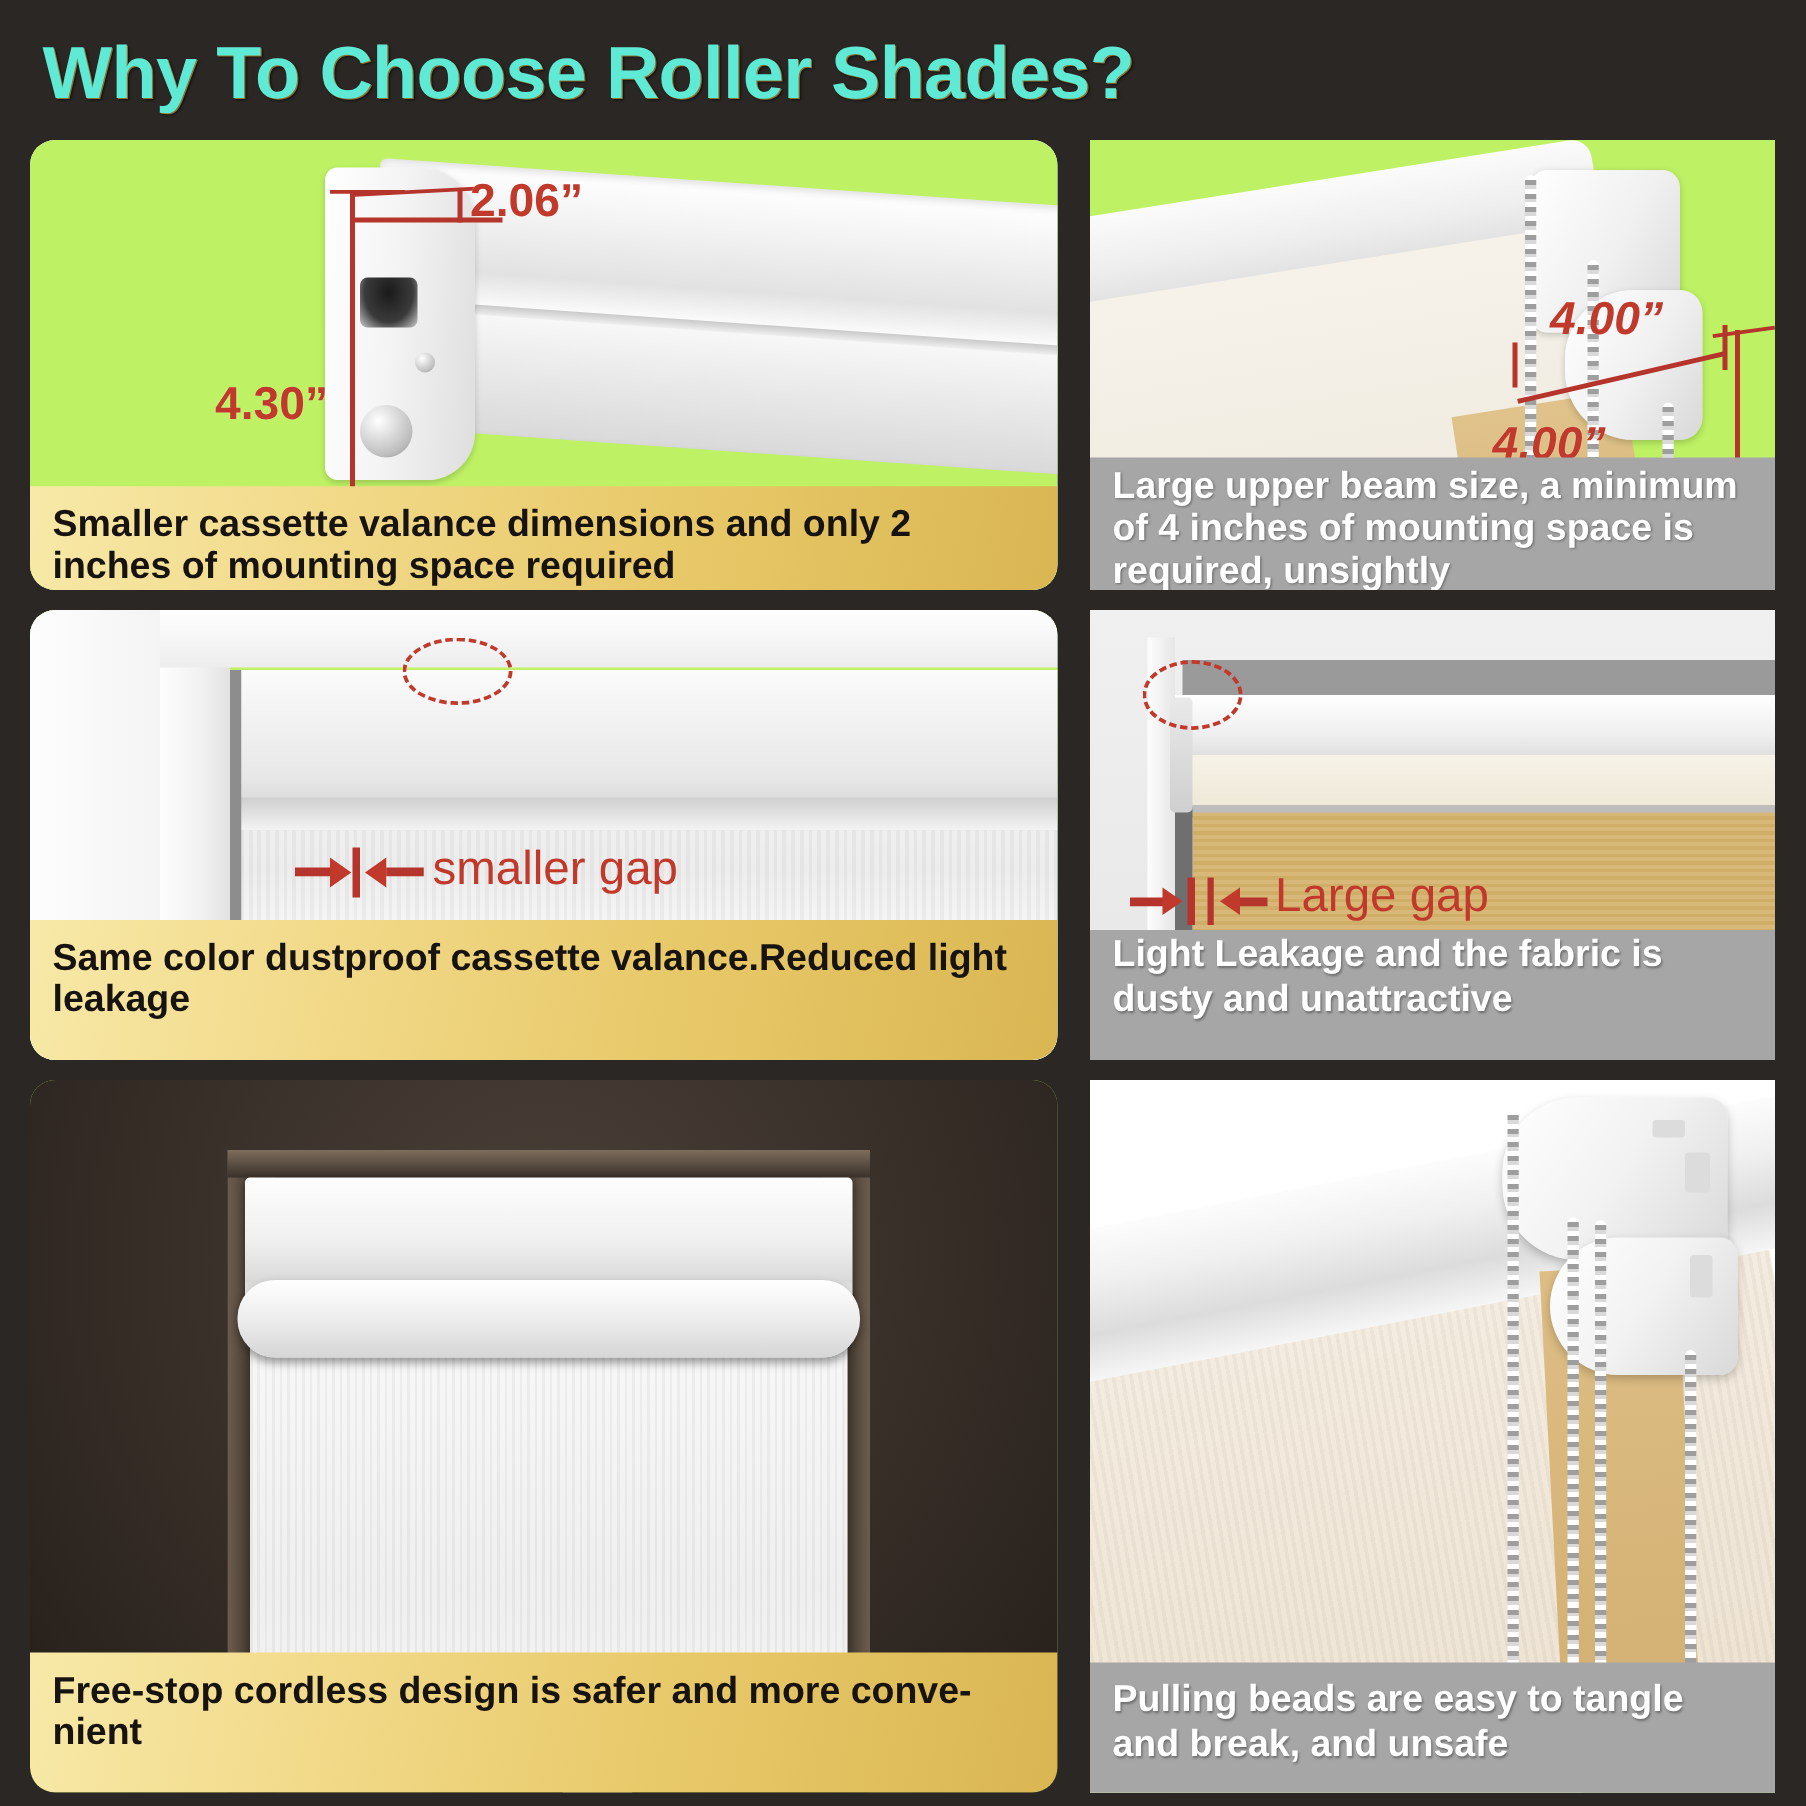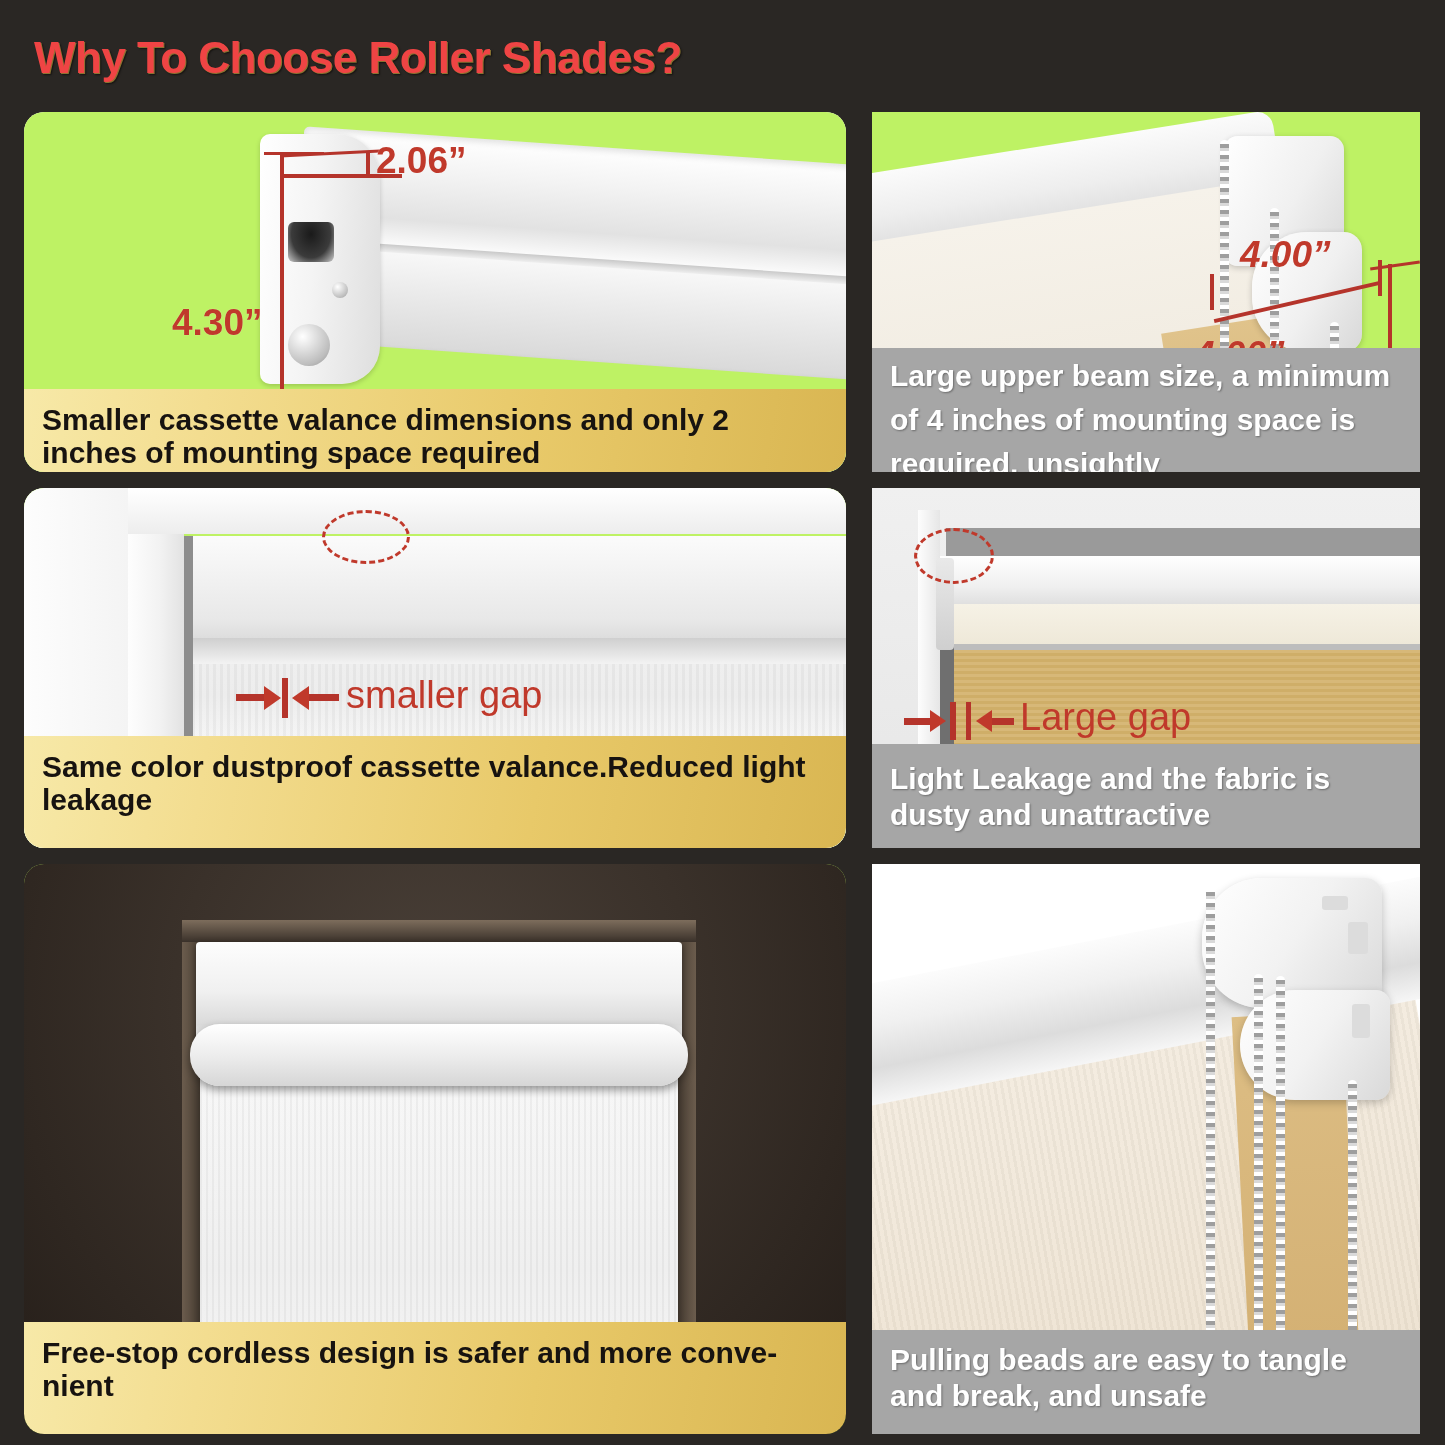--- a/index.html
+++ b/index.html
@@ -6,22 +6,22 @@
   body{
     width:1445px;height:1445px;overflow:hidden;
     background:#2a2724;
     font-family:"Liberation Sans", sans-serif;
   }
   .page{position:relative;width:1445px;height:1445px;background:#2a2724;}
 
   
   .title{
     position:absolute;left:34px;top:22px;width:1380px;height:72px;
-    font-size:44px;font-weight:bold;line-height:72px;
-    color:#ef4444;
+    font-size:59px;font-weight:bold;line-height:72px;
+    color:#5eead4;
     letter-spacing:-0.5px;
     text-shadow:1px 1px 0 #8a7231, 2px 2px 2px rgba(0,0,0,.55);
     white-space:nowrap;
   }
 
   
   .grid{position:absolute;left:0;top:108px;width:1445px;height:1330px;}
 
   .panel{position:absolute;overflow:hidden;}
   .panel.left{border-radius:20px;}
@@ -210,21 +210,21 @@
         <div class="redline" style="left:340px;top:188px;width:170px;height:4px;transform:rotate(-13deg);"></div>
         <div class="redline" style="left:338px;top:162px;width:4px;height:36px;"></div>
         <div class="redline" style="left:506px;top:148px;width:4px;height:36px;"></div>
         <div class="dimtext" style="left:368px;top:122px;font-size:37px;">4.00”</div>
 
         <div class="redline" style="left:516px;top:152px;width:4px;height:180px;"></div>
         <div class="redline" style="left:498px;top:152px;width:50px;height:3px;transform:rotate(-8deg);"></div>
         <div class="redline" style="left:490px;top:330px;width:58px;height:3px;"></div>
         <div class="dimtext" style="left:322px;top:222px;font-size:37px;">4.00”</div>
       </div>
-      <div class="cap grey" style="height:124px;line-height:44px;padding-top:6px;">Large upper beam size, a minimum of 4 inches of mounting space is required, unsightly</div>
+      <div class="cap grey" style="height:106px;line-height:34px;padding-top:6px;">Large upper beam size, a minimum of 4 inches of mounting space is required, unsightly</div>
     </div>
 
     <div class="panel left" style="left:24px;top:380px;width:822px;height:360px;background:#fff;">
       <div class="photo" style="height:448px;">
         <div class="p3shade"></div>
         <div class="p3val"></div>
         <div class="abs" style="left:168px;top:150px;right:0;height:26px;background:linear-gradient(180deg,#cfcfcf,#f3f3f3);"></div>
         <div class="p3edge"></div>
         <div class="p3frameL"></div>
         <div class="p3frameT"></div>
@@ -255,21 +255,21 @@
         <div class="reddash" style="left:42px;top:40px;width:74px;height:50px;"></div>
 
         <div class="redline" style="left:32px;top:230px;width:28px;height:7px;"></div>
         <div class="abs" style="left:58px;top:222px;width:0;height:0;border-left:16px solid #c0392b;border-top:11px solid transparent;border-bottom:11px solid transparent;"></div>
         <div class="redline" style="left:78px;top:214px;width:6px;height:38px;"></div>
         <div class="redline" style="left:94px;top:214px;width:5px;height:38px;"></div>
         <div class="abs" style="left:104px;top:222px;width:0;height:0;border-right:16px solid #c0392b;border-top:11px solid transparent;border-bottom:11px solid transparent;"></div>
         <div class="redline" style="left:120px;top:230px;width:22px;height:7px;"></div>
         <div class="gaplabel" style="left:148px;top:208px;font-size:38px;">Large gap</div>
       </div>
-      <div class="cap grey" style="height:104px;line-height:36px;padding-top:17px;">Light Leakage and the fabric is dusty and unattractive</div>
+      <div class="cap grey" style="height:104px;line-height:36px;padding-top:2px;">Light Leakage and the fabric is dusty and unattractive</div>
     </div>
 
     <div class="panel right" style="left:872px;top:756px;width:548px;height:570px;background:#fff;">
       <div class="photo" style="height:570px;">
         <div class="p6bg"></div>
         <div class="p6fab"></div>
         <div class="p6tube"></div>
         <div class="p6tan" style="left:370px;top:150px;width:110px;height:400px;transform:rotate(-3deg);"></div>
         <div class="p6brk" style="left:330px;top:14px;width:180px;height:130px;border-radius:60px 16px 16px 60px;">
           <div class="p6slotm" style="left:120px;top:18px;width:26px;height:14px;"></div>

